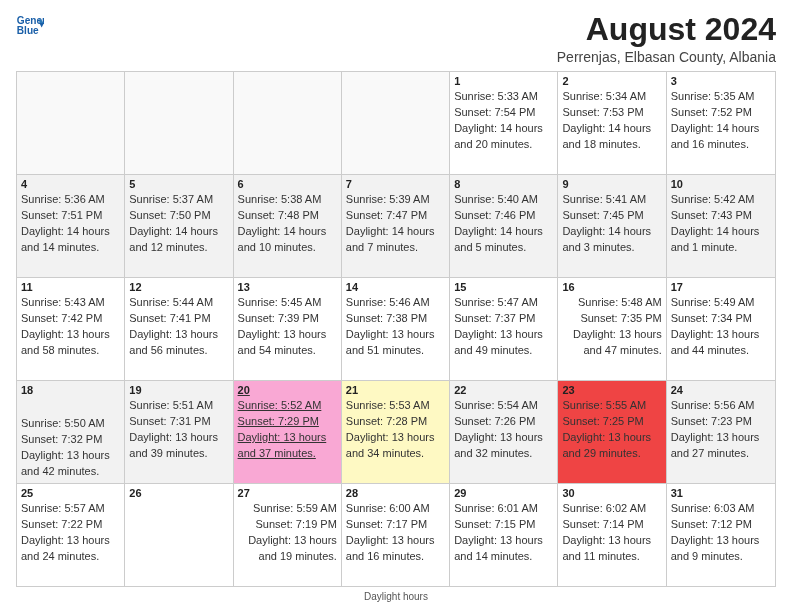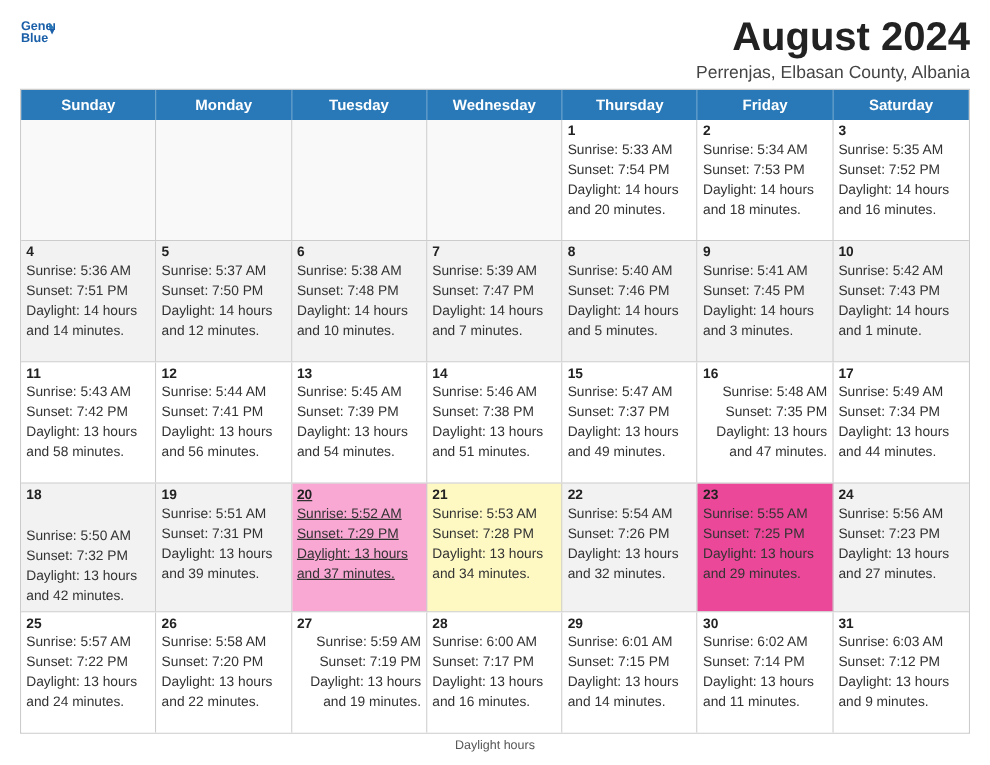--- a/index.html
+++ b/index.html
@@ -121,29 +121,20 @@
         <polygon points="30,14 36,14 33,20" fill="#1a5fa8"></polygon>
       </svg>
     </div>
     <div class="title-block">
       <div class="month-title">August 2024</div>
       <div class="location-title">Perrenjas, Elbasan County, Albania</div>
     </div>
   </div>
 
   <div class="calendar">
-    <div class="cal-header">
-    <div class="cal-header-cell">Sunday</div>
-        <div class="cal-header-cell">Monday</div>
-        <div class="cal-header-cell">Tuesday</div>
-        <div class="cal-header-cell">Wednesday</div>
-        <div class="cal-header-cell">Thursday</div>
-        <div class="cal-header-cell">Friday</div>
-        <div class="cal-header-cell">Saturday</div>
-      </div>
     <div class="cal-body">
     <div class="cal-row">
           <div class="cal-cell empty"></div>
           <div class="cal-cell empty"></div>
           <div class="cal-cell empty"></div>
           <div class="cal-cell empty"></div>
           <div class="cal-cell">
             <div class="day-num">1</div>
             <div class="cell-text" style="white-space: pre-line;">Sunrise: 5:33 AM
 Sunset: 7:54 PM
@@ -274,21 +265,21 @@
             <div class="cell-text" style="white-space: pre-line;">Sunrise: 5:53 AM
 Sunset: 7:28 PM
 Daylight: 13 hours and 34 minutes.</div>
           </div>
           <div class="cal-cell alt-bg" style="background: rgb(242, 242, 242);">
             <div class="day-num">22</div>
             <div class="cell-text" style="white-space: pre-line;">Sunrise: 5:54 AM
 Sunset: 7:26 PM
 Daylight: 13 hours and 32 minutes.</div>
           </div>
-          <div class="cal-cell alt-bg" style="background: #ec4899;">
+          <div class="cal-cell alt-bg" style="background: #ef4444;">
             <div class="day-num">23</div>
             <div class="cell-text" style="white-space: pre-line;">Sunrise: 5:55 AM
 Sunset: 7:25 PM
 Daylight: 13 hours and 29 minutes.</div>
           </div>
           <div class="cal-cell alt-bg" style="background: rgb(242, 242, 242);">
             <div class="day-num">24</div>
             <div class="cell-text" style="white-space: pre-line;">Sunrise: 5:56 AM
 Sunset: 7:23 PM
 Daylight: 13 hours and 27 minutes.</div>
@@ -296,23 +287,20 @@
         </div>
         <div class="cal-row">
           <div class="cal-cell">
             <div class="day-num">25</div>
             <div class="cell-text" style="white-space: pre-line;">Sunrise: 5:57 AM
 Sunset: 7:22 PM
 Daylight: 13 hours and 24 minutes.</div>
           </div>
           <div class="cal-cell">
             <div class="day-num">26</div>
-            <div class="cell-text" style="white-space: pre-line;">Sunrise: 5:58 AM
-Sunset: 7:20 PM
-Daylight: 13 hours and 22 minutes.</div>
           </div>
           <div class="cal-cell">
             <div class="day-num">27</div>
             <div class="cell-text" style="white-space: pre-line; text-align: right;">Sunrise: 5:59 AM
 Sunset: 7:19 PM
 Daylight: 13 hours and 19 minutes.</div>
           </div>
           <div class="cal-cell">
             <div class="day-num">28</div>
             <div class="cell-text" style="white-space: pre-line;">Sunrise: 6:00 AM

